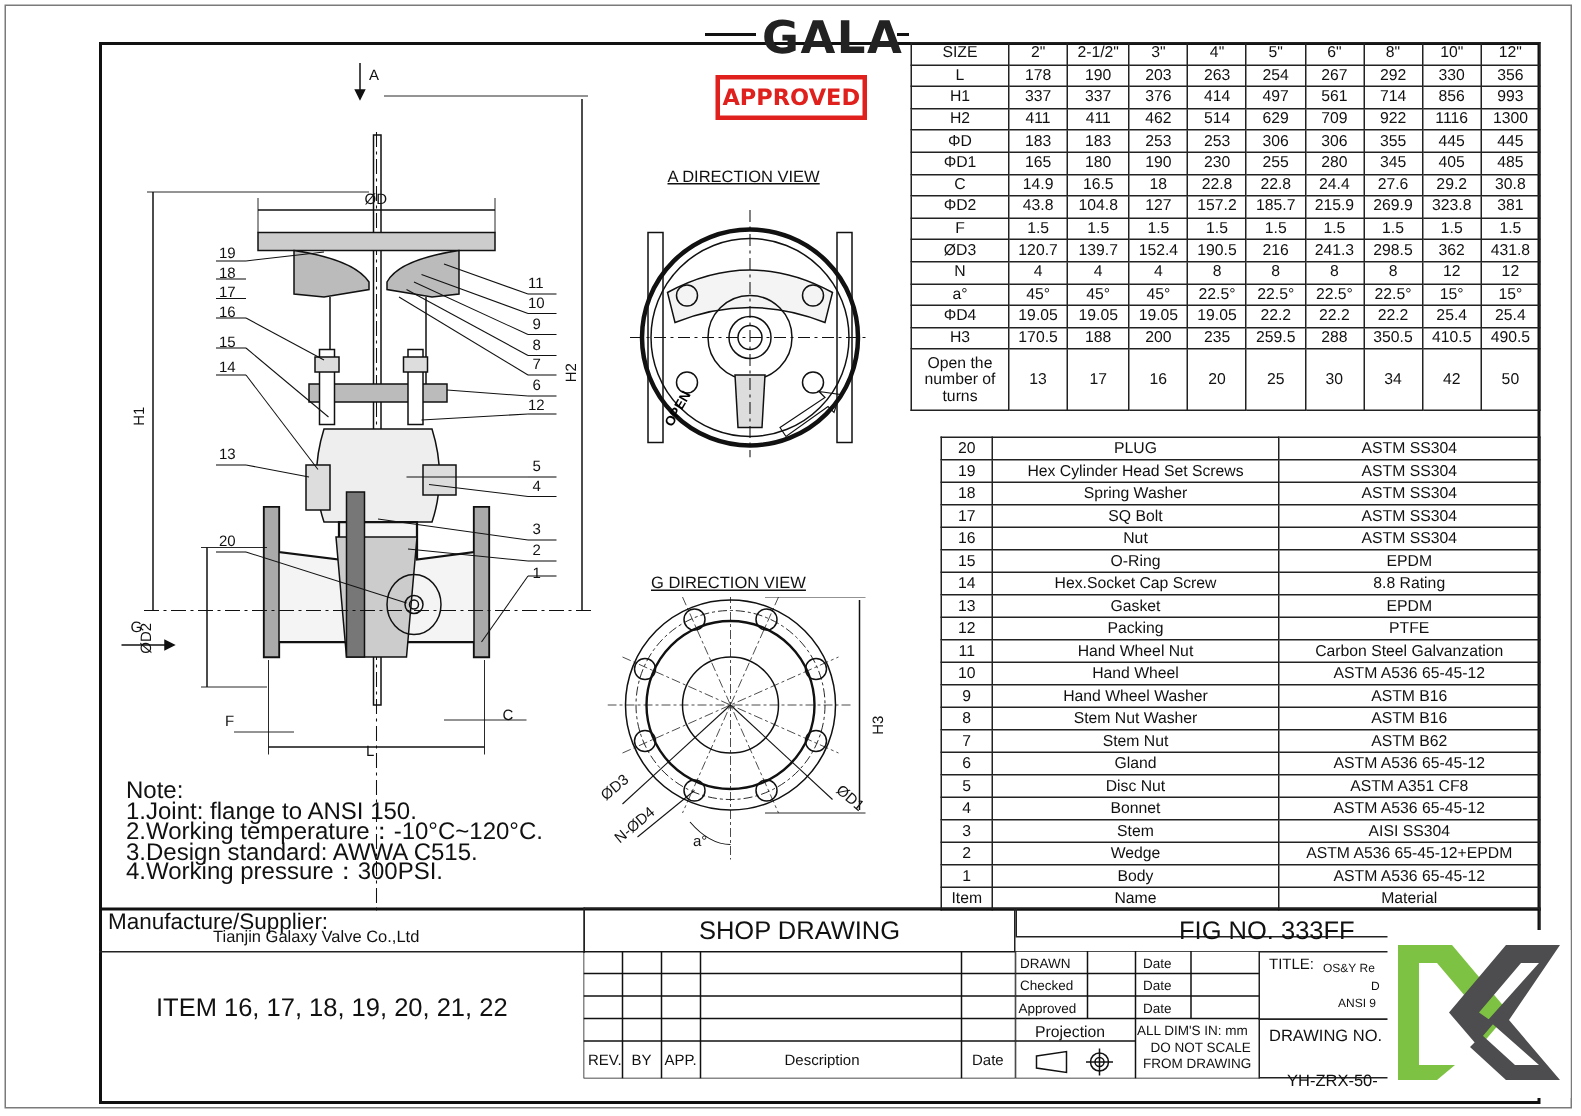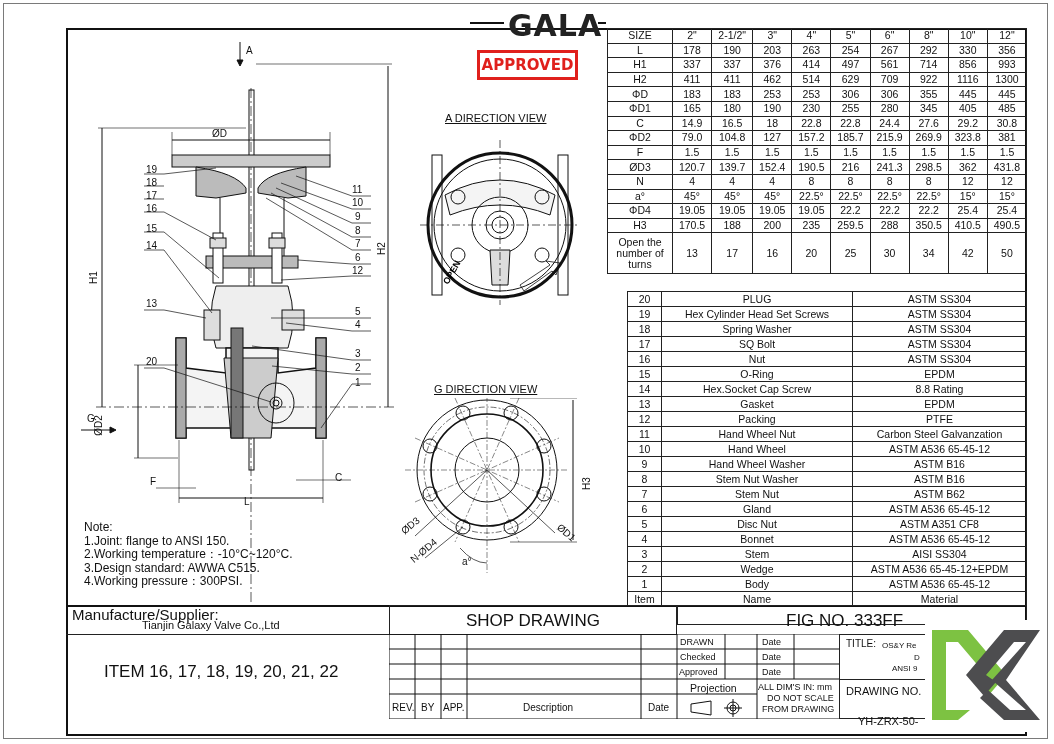--- a/index.html
+++ b/index.html
@@ -13,21 +13,21 @@
   .size-table td.lbl{width:64px;margin-top:44px;}
   .size-table tr.turns td{height:40px;line-height:11px;}
   .parts-table{position:absolute;left:627px;top:291px;width:400px;font-size:10.5px;}
   .parts-table td{border:1px solid #222;text-align:center;height:14px;padding:0;line-height:13px;}
   .parts-table td.no{width:33px;}
   .parts-table td.nm{width:190px;}
   .gala{position:absolute;left:508px;top:8px;font-size:30px;font-weight:900;letter-spacing:1px;color:#222;font-family:"DejaVu Sans",sans-serif;}
   .gala-line{position:absolute;top:22px;height:2px;background:#111;}
   .approved{position:absolute;left:477px;top:50px;width:101px;height:30px;border:3px solid #e0201c;box-sizing:border-box;color:#e0201c;font-weight:bold;font-size:15px;text-align:center;line-height:24px;font-family:"DejaVu Sans",sans-serif;}
   .view-title{position:absolute;font-size:11px;text-decoration:underline;}
-  .notes{position:absolute;left:84px;top:521px;font-size:12px;line-height:13.5px;}
+  .notes{position:absolute;left:84px;top:521px;font-size:16px;line-height:13.5px;}
   .tb{position:absolute;font-size:10px;}
   .cell{position:absolute;border:1px solid #222;box-sizing:border-box;}
   .small{font-size:9px;}
   .dim{position:absolute;font-size:10px;}
 </style>
 </head>
 <body>
 
 <div class="outer"></div>
 <div class="frame"></div>
@@ -140,21 +140,21 @@
         <line x1="286" y1="332" x2="186" y2="318"></line>
       <line x1="286" y1="346" x2="305" y2="346"></line>
         <line x1="286" y1="346" x2="206" y2="338"></line>
       <line x1="286" y1="356" x2="305" y2="356"></line>
         <line x1="286" y1="356" x2="255" y2="400"></line>
     </g>
   </g>
 </svg>
 
 <div class="dim" style="left:246px;top:45px;">A</div>
-<div class="dim" style="left:212px;top:128px;">ØD</div>
+<div class="dim" style="left:243px;top:128px;">ØD</div>
 <div class="dim" style="left:87px;top:272px;transform:rotate(-90deg);">H1</div>
 <div class="dim" style="left:375px;top:243px;transform:rotate(-90deg);">H2</div>
 <div class="dim" style="left:88px;top:420px;transform:rotate(-90deg);">ØD2</div>
 <div class="dim" style="left:87px;top:413px;">G</div>
 <div class="dim" style="left:244px;top:496px;">L</div>
 <div class="dim" style="left:150px;top:476px;">F</div>
 <div class="dim" style="left:335px;top:472px;">C</div>
 
 <div class="dim" style="left:146px;top:164px;">19</div>
 <div class="dim" style="left:146px;top:177px;">18</div>
@@ -324,21 +324,21 @@
         <td>18</td>
         <td>22.8</td>
         <td>22.8</td>
         <td>24.4</td>
         <td>27.6</td>
         <td>29.2</td>
         <td>30.8</td>
       </tr>
       <tr>
         <td class="lbl">ΦD2</td>
-        <td>79.0</td>
+        <td>43.8</td>
         <td>104.8</td>
         <td>127</td>
         <td>157.2</td>
         <td>185.7</td>
         <td>215.9</td>
         <td>269.9</td>
         <td>323.8</td>
         <td>381</td>
       </tr>
       <tr>

